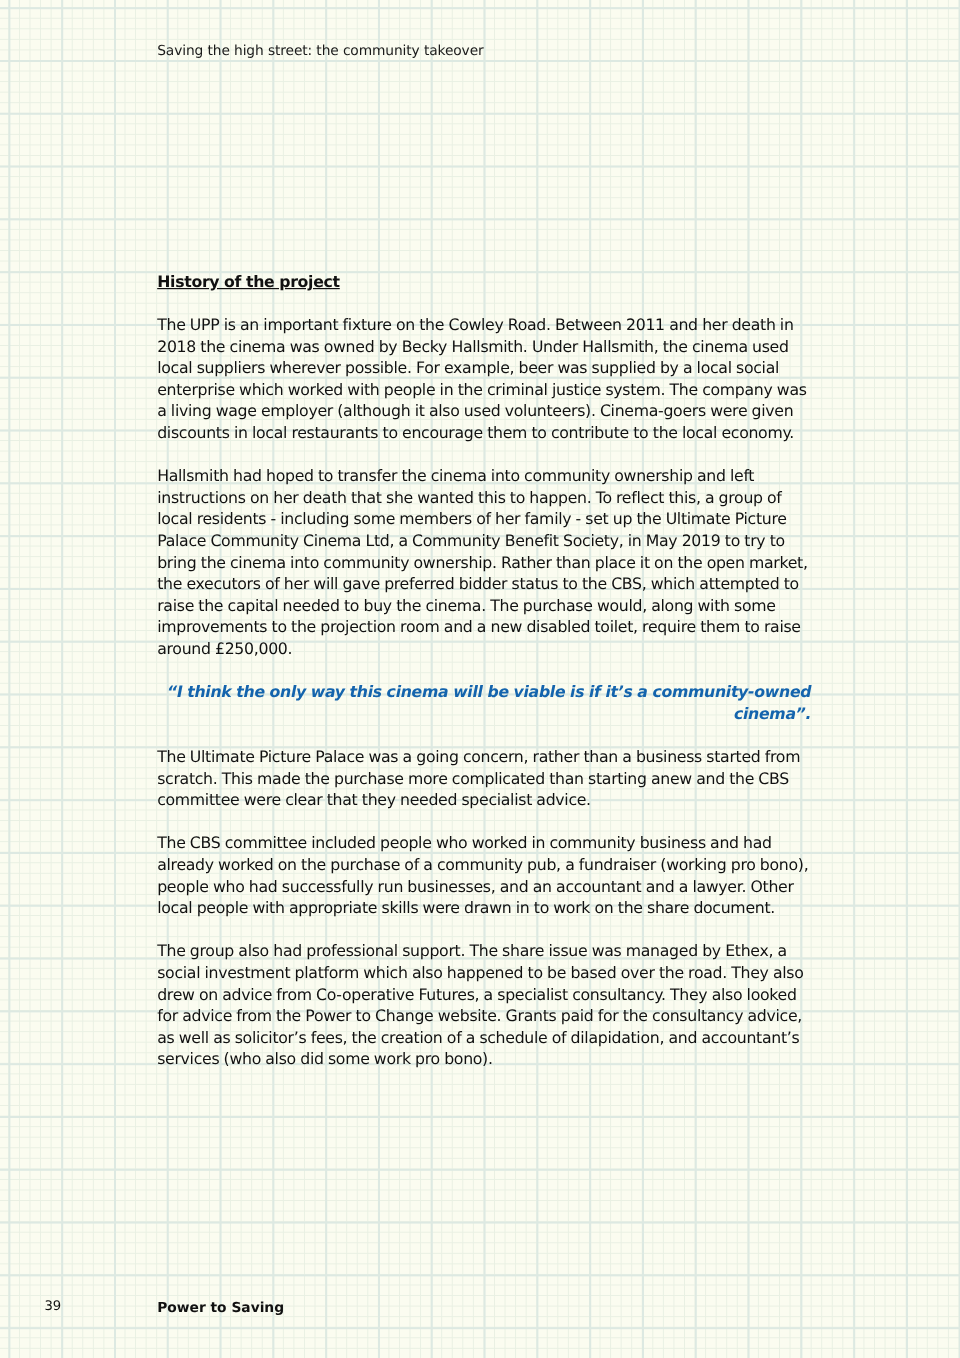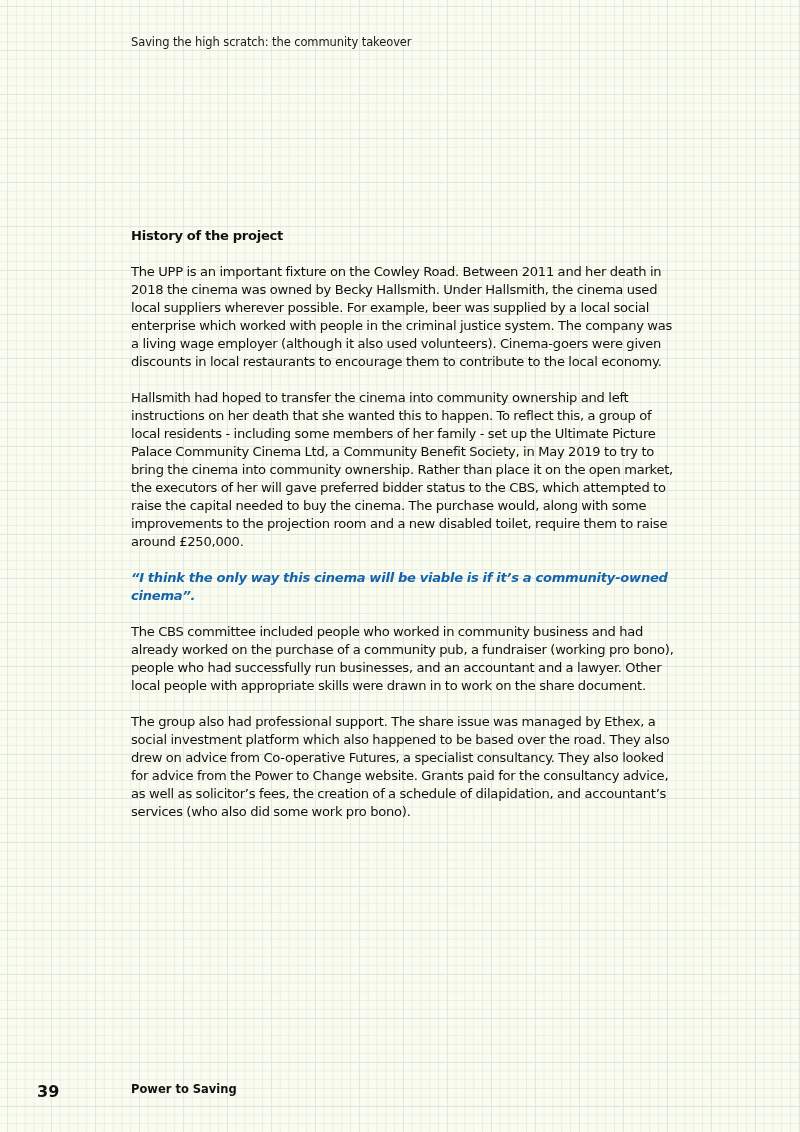--- a/index.html
+++ b/index.html
@@ -38,65 +38,68 @@
       font-size: 13.1px;
       line-height: 18px;
       letter-spacing: -0.25px;
       word-spacing: -0.3px;
     }
     .content h2 {
       font-size: 13.1px;
       font-weight: bold;
       margin: 0 0 18px 0;
       line-height: 18px;
+      text-decoration: underline;
     }
     .content p {
       margin: 0 0 18px 0;
     }
     .quote {
       color: #1464ad;
       font-weight: bold;
       font-style: italic;
       margin: 0 0 18px 0;
     }
     .quote .line {
       display: block;
+      text-align: right;
     }
     .footer-page {
       position: absolute;
       left: 37px;
       top: 1082px;
-      font-size: 16px;
-      font-weight: bold;
+      font-size: 11px;
+      font-weight: normal;
       color: #111;
     }
     .footer-org {
       position: absolute;
       left: 131px;
       top: 1082px;
       font-size: 11.5px;
       font-weight: bold;
       color: #111;
     }
   </style>
 </head>
 <body>
 
-<div class="running-header">Saving the high scratch: the community takeover</div>
+<div class="running-header">Saving the high street: the community takeover</div>
 
 <div class="content">
   <section>
     <h2>History of the project</h2>
     <p>The UPP is an important fixture on the Cowley Road. Between 2011 and her death in 2018 the cinema was owned by Becky Hallsmith. Under Hallsmith, the cinema used local suppliers wherever possible. For example, beer was supplied by a local social enterprise which worked with people in the criminal justice system. The company was a living wage employer (although it also used volunteers). Cinema-goers were given discounts in local restaurants to encourage them to contribute to the local economy.</p>
     <p>Hallsmith had hoped to transfer the cinema into community ownership and left instructions on her death that she wanted this to happen. To reflect this, a group of local residents - including some members of her family - set up the Ultimate Picture Palace Community Cinema Ltd, a Community Benefit Society, in May 2019 to try to bring the cinema into community ownership. Rather than place it on the open market, the executors of her will gave preferred bidder status to the CBS, which attempted to raise the capital needed to buy the cinema. The purchase would, along with some improvements to the projection room and a new disabled toilet, require them to raise around £250,000.</p>
   </section>
 
   <section>
     <blockquote class="quote" style="margin-left: 0px; margin-right: 0px; color: rgb(20, 100, 173);">
       <span class="line">“I think the only way this cinema will be viable is if it’s a community-owned cinema”.</span>
     </blockquote>
+    <p>The Ultimate Picture Palace was a going concern, rather than a business started from scratch. This made the purchase more complicated than starting anew and the CBS committee were clear that they needed specialist advice.</p>
     <p>The CBS committee included people who worked in community business and had already worked on the purchase of a community pub, a fundraiser (working pro bono), people who had successfully run businesses, and an accountant and a lawyer. Other local people with appropriate skills were drawn in to work on the share document.</p>
     <p>The group also had professional support. The share issue was managed by Ethex, a social investment platform which also happened to be based over the road. They also drew on advice from Co-operative Futures, a specialist consultancy. They also looked for advice from the Power to Change website. Grants paid for the consultancy advice, as well as solicitor’s fees, the creation of a schedule of dilapidation, and accountant’s services (who also did some work pro bono).</p>
   </section>
 </div>
 
 <div class="footer-page">39</div>
 <div class="footer-org">Power to Saving</div>
 
 </body></html>

